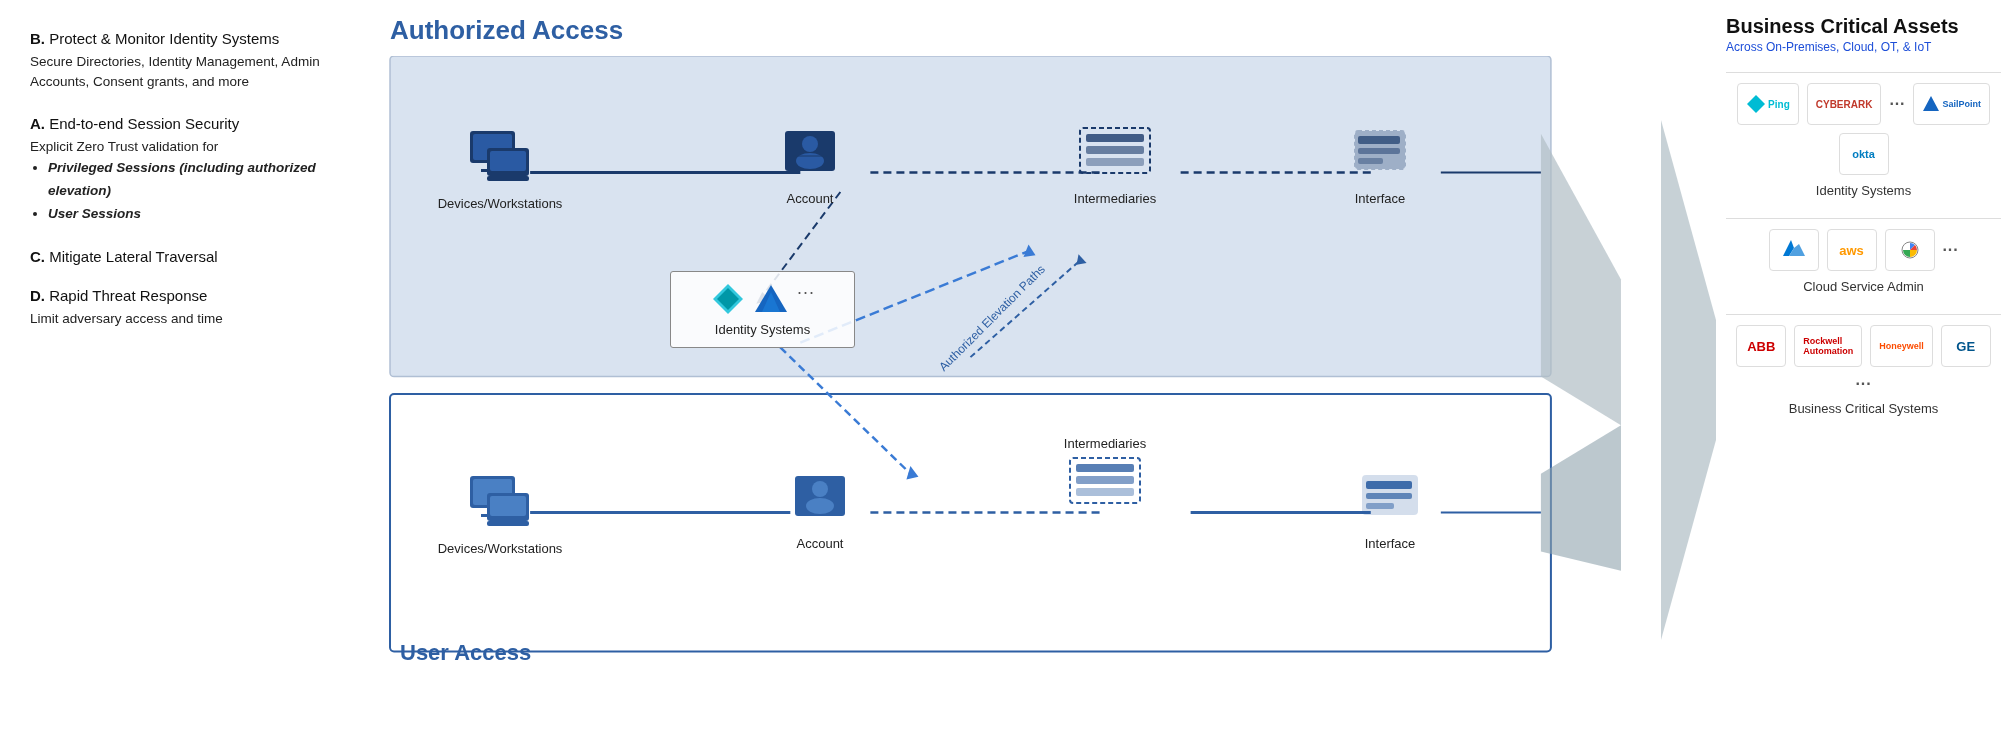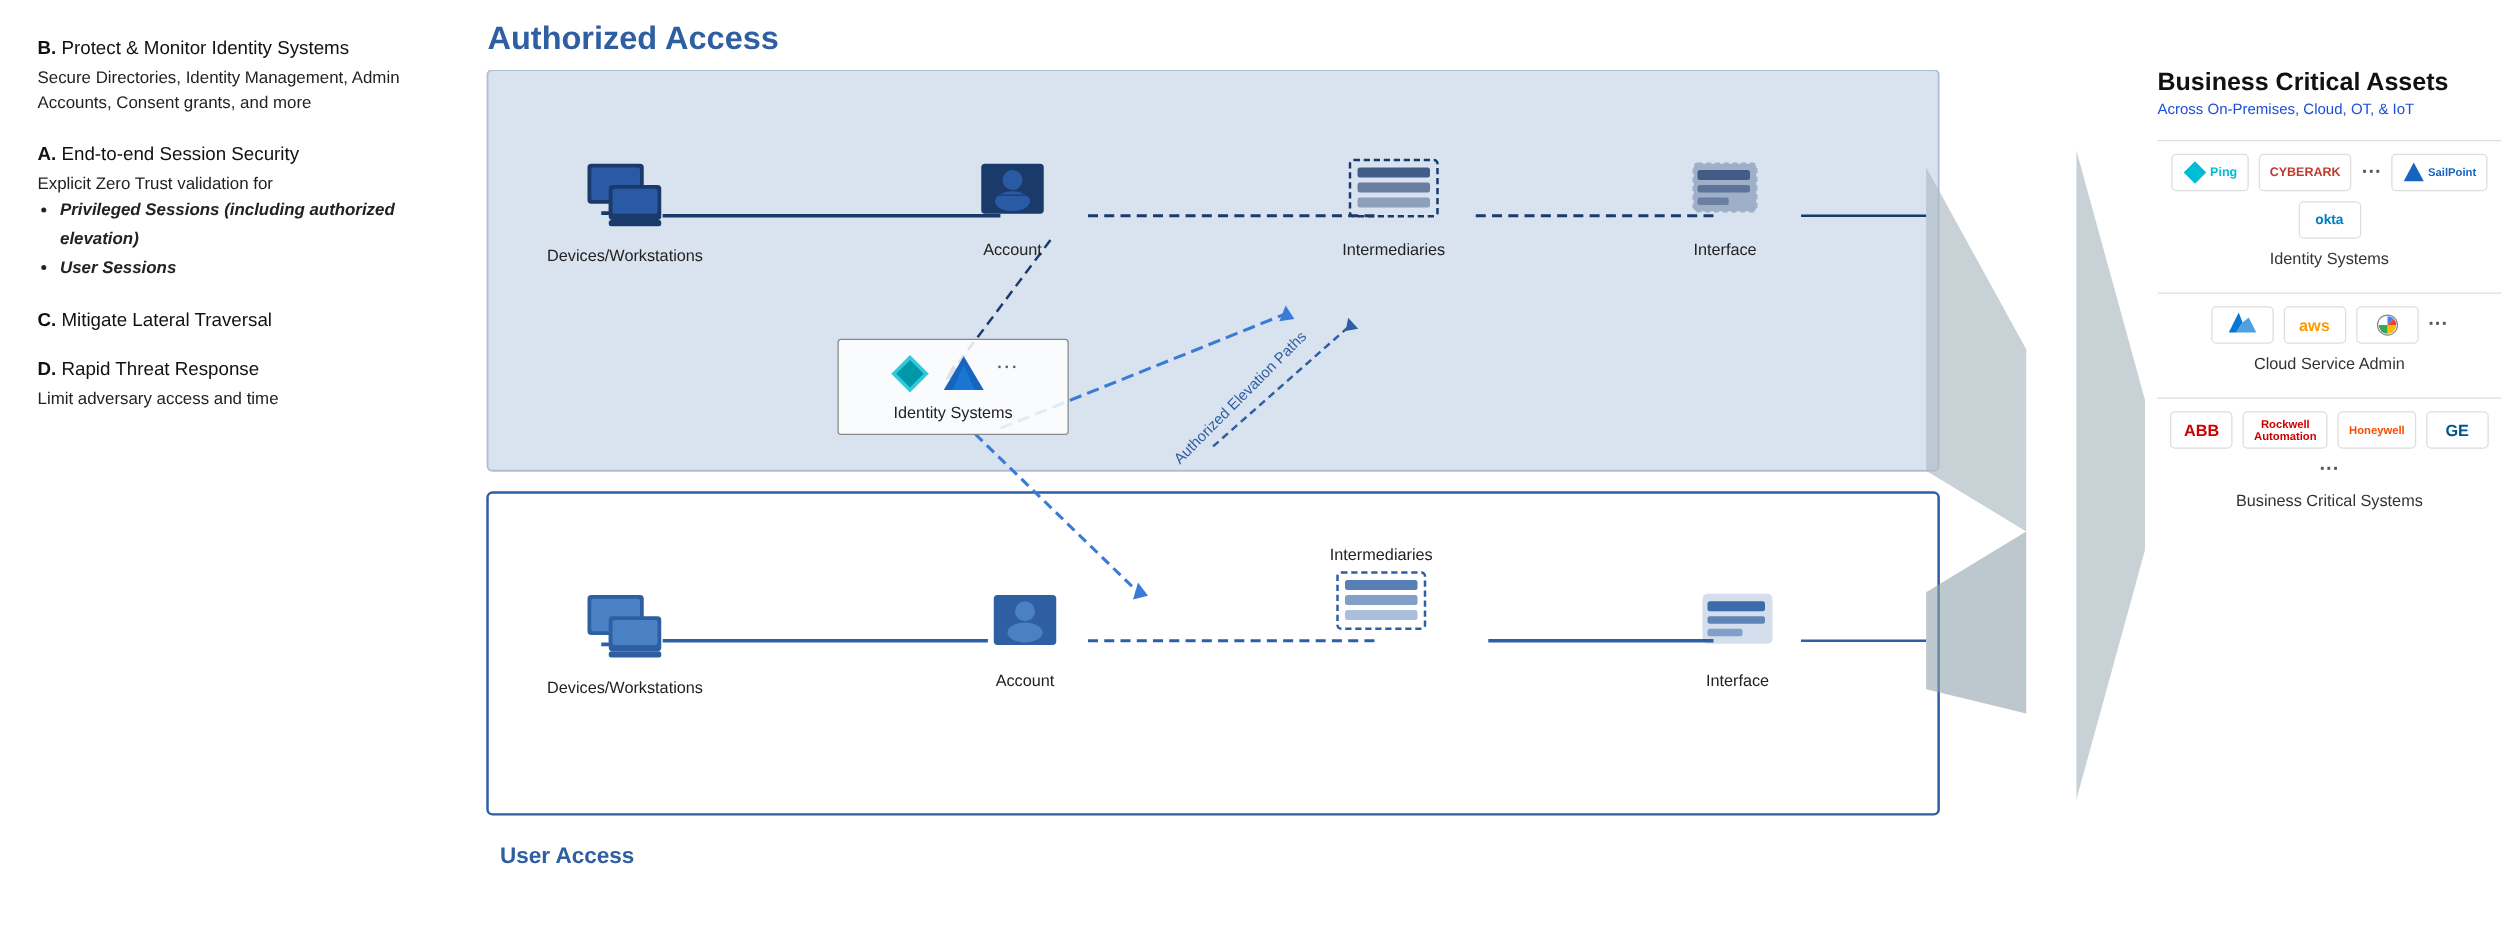--- a/index.html
+++ b/index.html
@@ -55,23 +55,23 @@
     }
 
     .diagram-container {
       position: relative;
       width: 100%;
       height: 680px;
     }
 
     .user-access-label {
       position: absolute;
-      top: 618px;
+      top: 584px;
       left: 20px;
-      font-size: 18px;
+      font-size: 22px;
       font-weight: 700;
       color: #2e5fa3;
     }
 
     
     .diagram-svg {
       position: absolute;
       top: 0;
       left: 0;
       width: 100%;
@@ -137,23 +137,22 @@
     .logo-box {
       display: inline-flex;
       align-items: center;
       justify-content: center;
       border: 1.5px solid #ddd;
       border-radius: 4px;
       padding: 11px 8px;
       font-size: 11px;
       font-weight: 700;
       background: #fff;
-      height: 30px;
+      height: 42px;
       min-width: 50px;
-      text-align: center;
     }
 
     .more-dots {
       font-size: 16px;
       color: #555;
       font-weight: 700;
     }
 
     .divider-line {
       border: none;
@@ -366,21 +365,21 @@
 
   </div>
 </div>
 
 <div class="bca-panel">
 
   <svg width="60" height="680" style="position:absolute; left:0; top:40px;">
     <polygon points="0,80 55,280 55,400 0,600" fill="#90a4ae" opacity="0.5"></polygon>
   </svg>
 
-  <div style="padding-left:55px;margin-top:40px;">
+  <div style="padding-left:55px;">
     <div class="bca-title">Business Critical Assets</div>
     <div class="bca-subtitle">Across On-Premises, Cloud, OT, &amp; IoT</div>
 
     <hr class="divider-line">
 
     <div class="bca-section">
       <div class="logo-row">
 
         <div class="logo-box">
           <svg width="20" height="20" viewBox="0 0 20 20">

